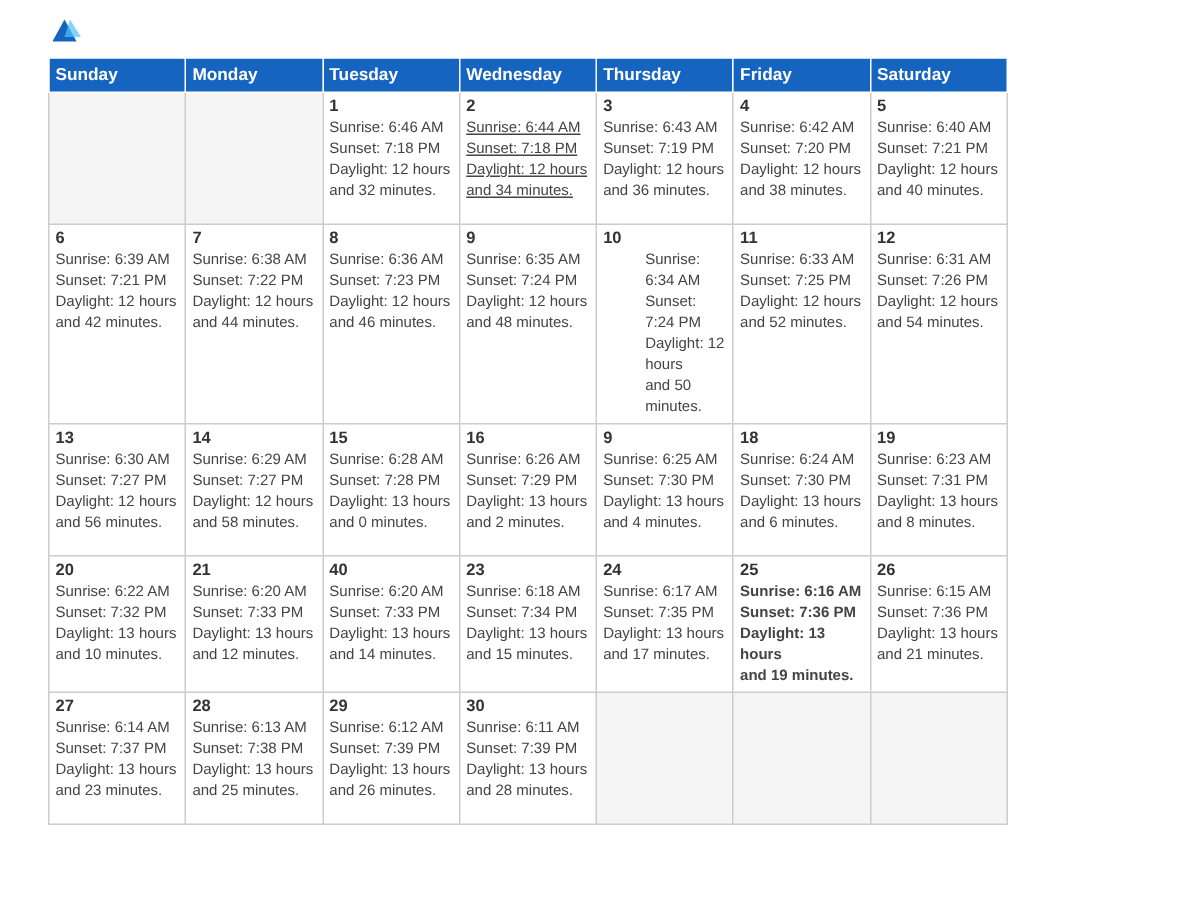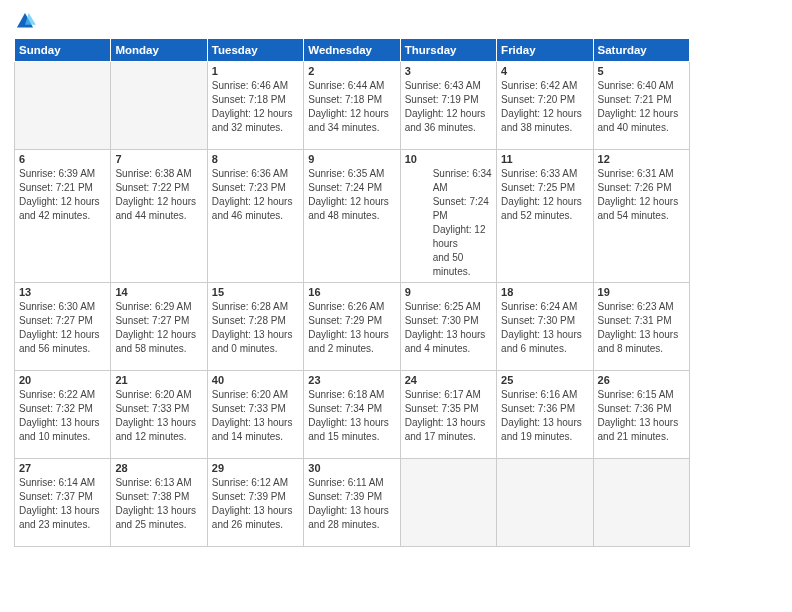--- a/index.html
+++ b/index.html
@@ -6,21 +6,21 @@
     body {
       width: 792px;
       height: 612px;
       font-family: Arial, sans-serif;
       background: #fff;
       overflow: hidden;
     }
     .page {
       width: 704px;
       height: 612px;
-      padding: 10px 14px;
+      padding: 10px 32px;
     }
     .header {
       display: flex;
       justify-content: space-between;
       align-items: flex-start;
       margin-bottom: 6px;
     }
     .logo {
       display: flex;
       align-items: center;
@@ -127,21 +127,21 @@
           <td class="empty"></td>
           <td>
             <span class="day-number">1</span>
             <div class="day-detail" style="white-space: pre-line;">Sunrise: 6:46 AM
 Sunset: 7:18 PM
 Daylight: 12 hours
 and 32 minutes.</div>
           </td>
           <td>
             <span class="day-number">2</span>
-            <div class="day-detail" style="white-space: pre-line;">Sunrise: 6:44 AM
+            <div class="day-detail" style="white-space: pre-line; text-decoration: underline;">Sunrise: 6:44 AM
 Sunset: 7:18 PM
 Daylight: 12 hours
 and 34 minutes.</div>
           </td>
           <td>
             <span class="day-number">3</span>
             <div class="day-detail" style="white-space: pre-line;">Sunrise: 6:43 AM
 Sunset: 7:19 PM
 Daylight: 12 hours
 and 36 minutes.</div>
@@ -294,21 +294,21 @@
           </td>
           <td>
             <span class="day-number">24</span>
             <div class="day-detail" style="white-space: pre-line;">Sunrise: 6:17 AM
 Sunset: 7:35 PM
 Daylight: 13 hours
 and 17 minutes.</div>
           </td>
           <td>
             <span class="day-number">25</span>
-            <div class="day-detail" style="white-space: pre-line;">Sunrise: 6:16 AM
+            <div class="day-detail" style="white-space: pre-line; font-weight: bold;">Sunrise: 6:16 AM
 Sunset: 7:36 PM
 Daylight: 13 hours
 and 19 minutes.</div>
           </td>
           <td>
             <span class="day-number">26</span>
             <div class="day-detail" style="white-space: pre-line;">Sunrise: 6:15 AM
 Sunset: 7:36 PM
 Daylight: 13 hours
 and 21 minutes.</div>

